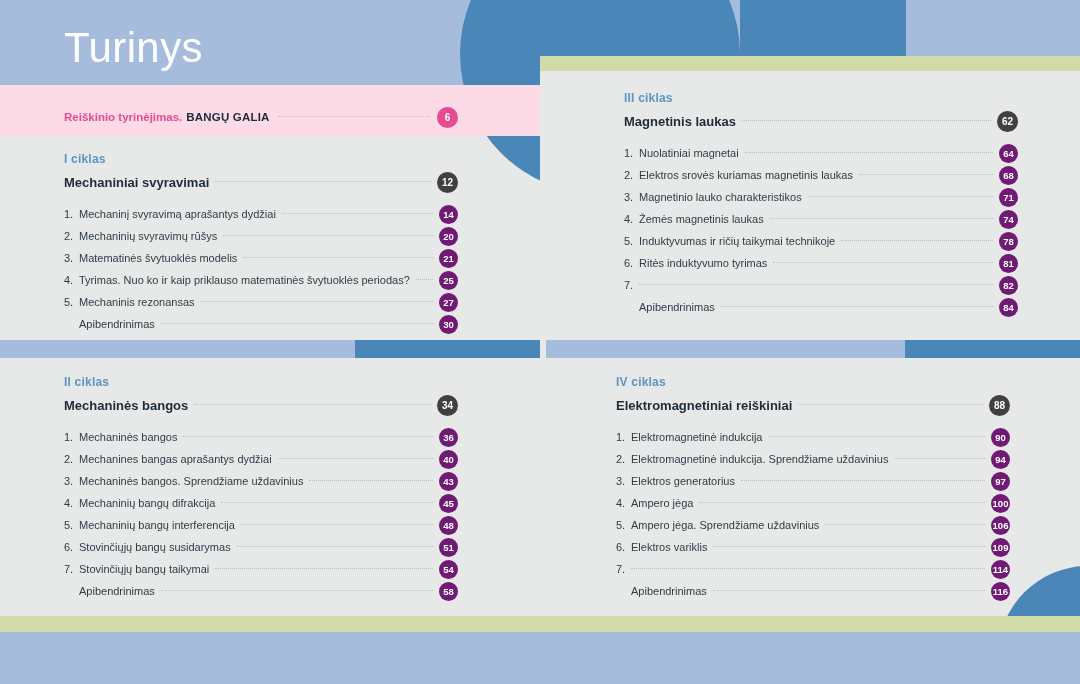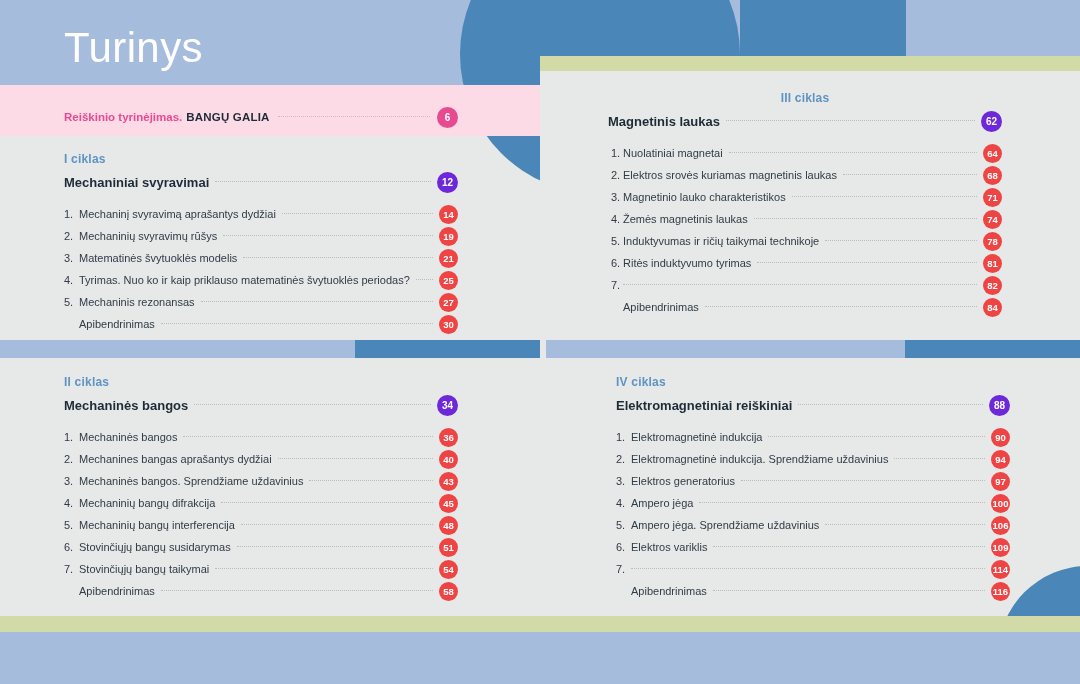--- a/index.html
+++ b/index.html
@@ -128,21 +128,21 @@
     flex: 1 1 auto;
     height: 1px;
     min-width: 8px;
     margin-bottom: 2px;
     border-bottom: 1px dotted #b9bdbd;
   }
   .row .badge {
     flex: 0 0 auto;
     width: 19px; height: 19px;
     border-radius: 50%;
-    background: #ef4444;
+    background: #701a75;
     color: #ffffff;
     font-size: 9.5px;
     font-weight: 600;
     display: flex;
     align-items: center;
     justify-content: center;
     margin-left: 6px;
   }
 
   
@@ -215,41 +215,41 @@
   .cycle .cycle-head .leader {
     flex: 1 1 auto;
     height: 1px;
     margin-bottom: 2px;
     border-bottom: 1px dotted #b9bdbd;
   }
   .cycle .cycle-head .badge {
     flex: 0 0 auto;
     width: 21px; height: 21px;
     border-radius: 50%;
-    background: #6d28d9;
+    background: #404040;
     color: #ffffff;
     font-size: 10px;
     font-weight: 600;
     display: flex;
     align-items: center;
     justify-content: center;
     margin-left: 6px;
   }
   .row .num {
     font-size: 11px;
     color: #2f3b46;
     flex: 0 0 auto;
     width: 15px;
   }
   .row.sub .num { width: 15px; }
   .row.summary .label { padding-left: 15px; }
 
   #c1 { left: 64px; top: 152px; width: 394px; }
   #c2 { left: 64px; top: 375px; width: 394px; }
-  #c3 { left: 608px; top: 91px; width: 394px; text-align: center; }
+  #c3 { left: 624px; top: 91px; width: 394px; }
   #c4 { left: 616px; top: 375px; width: 394px; }
 </style>
 </head>
 <body>
 
 <div id="bg">
   <div class="band-header"></div>
   <div class="circle-top"></div>
   <div class="block-top-right"></div>
   <div class="strip-green-top"></div>
@@ -285,21 +285,21 @@
     <div class="row sub">
       <span class="num">1.</span>
       <span class="label">Mechaninį svyravimą aprašantys dydžiai</span>
       <span class="leader"></span>
       <span class="badge">14</span>
     </div>
     <div class="row sub">
       <span class="num">2.</span>
       <span class="label">Mechaninių svyravimų rūšys</span>
       <span class="leader"></span>
-      <span class="badge">19</span>
+      <span class="badge">20</span>
     </div>
     <div class="row sub">
       <span class="num">3.</span>
       <span class="label">Matematinės švytuoklės modelis</span>
       <span class="leader"></span>
       <span class="badge">21</span>
     </div>
     <div class="row sub">
       <span class="num">4.</span>
       <span class="label">Tyrimas. Nuo ko ir kaip priklauso matematinės švytuoklės periodas?</span>

